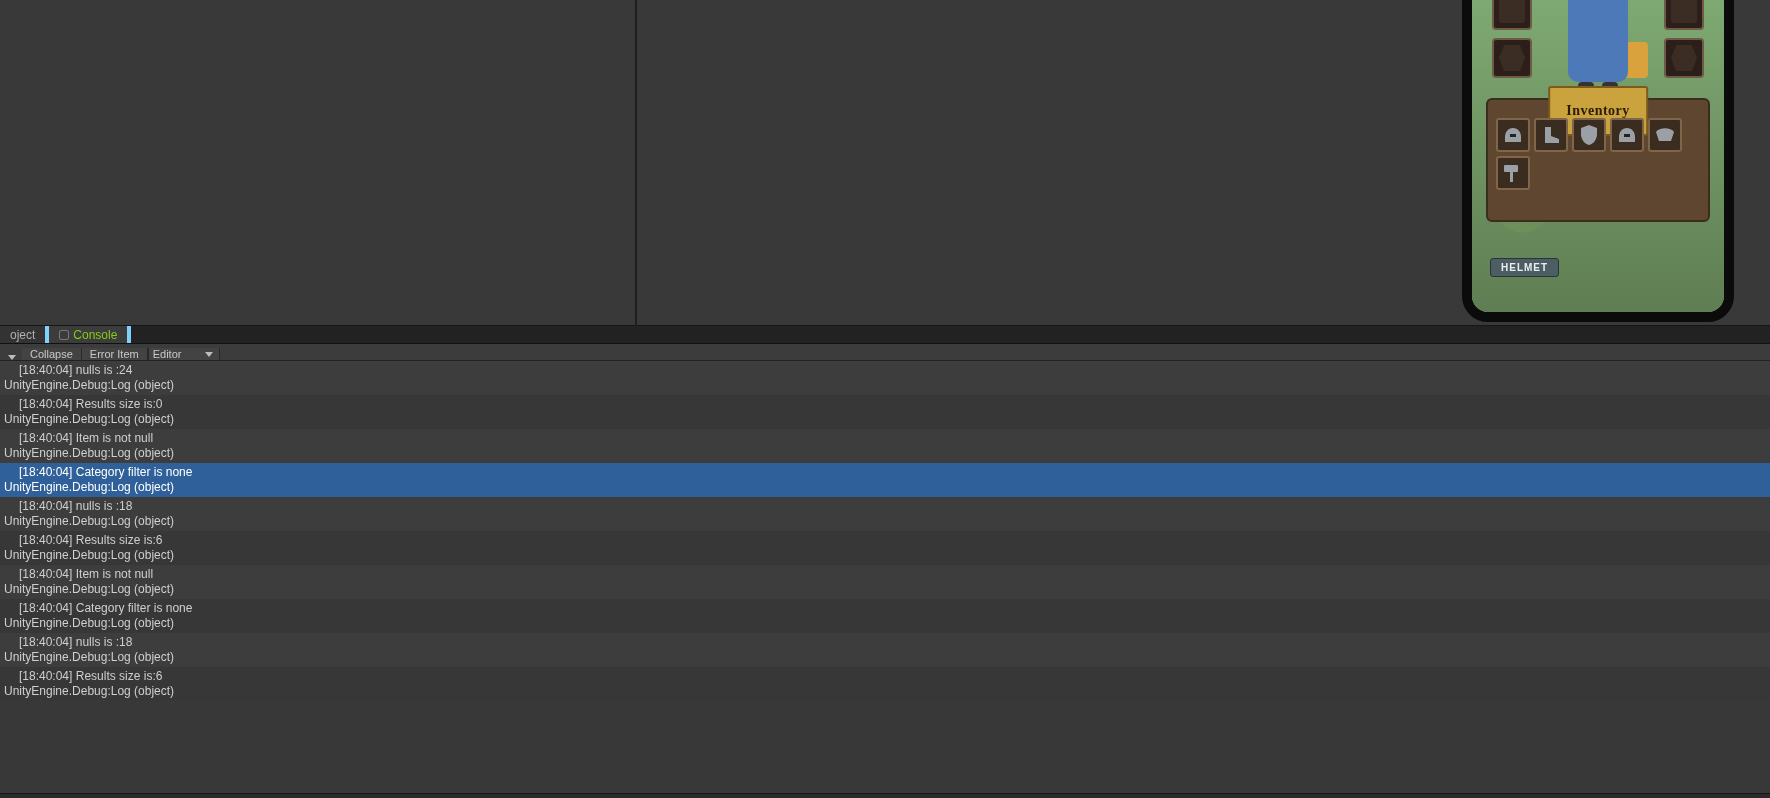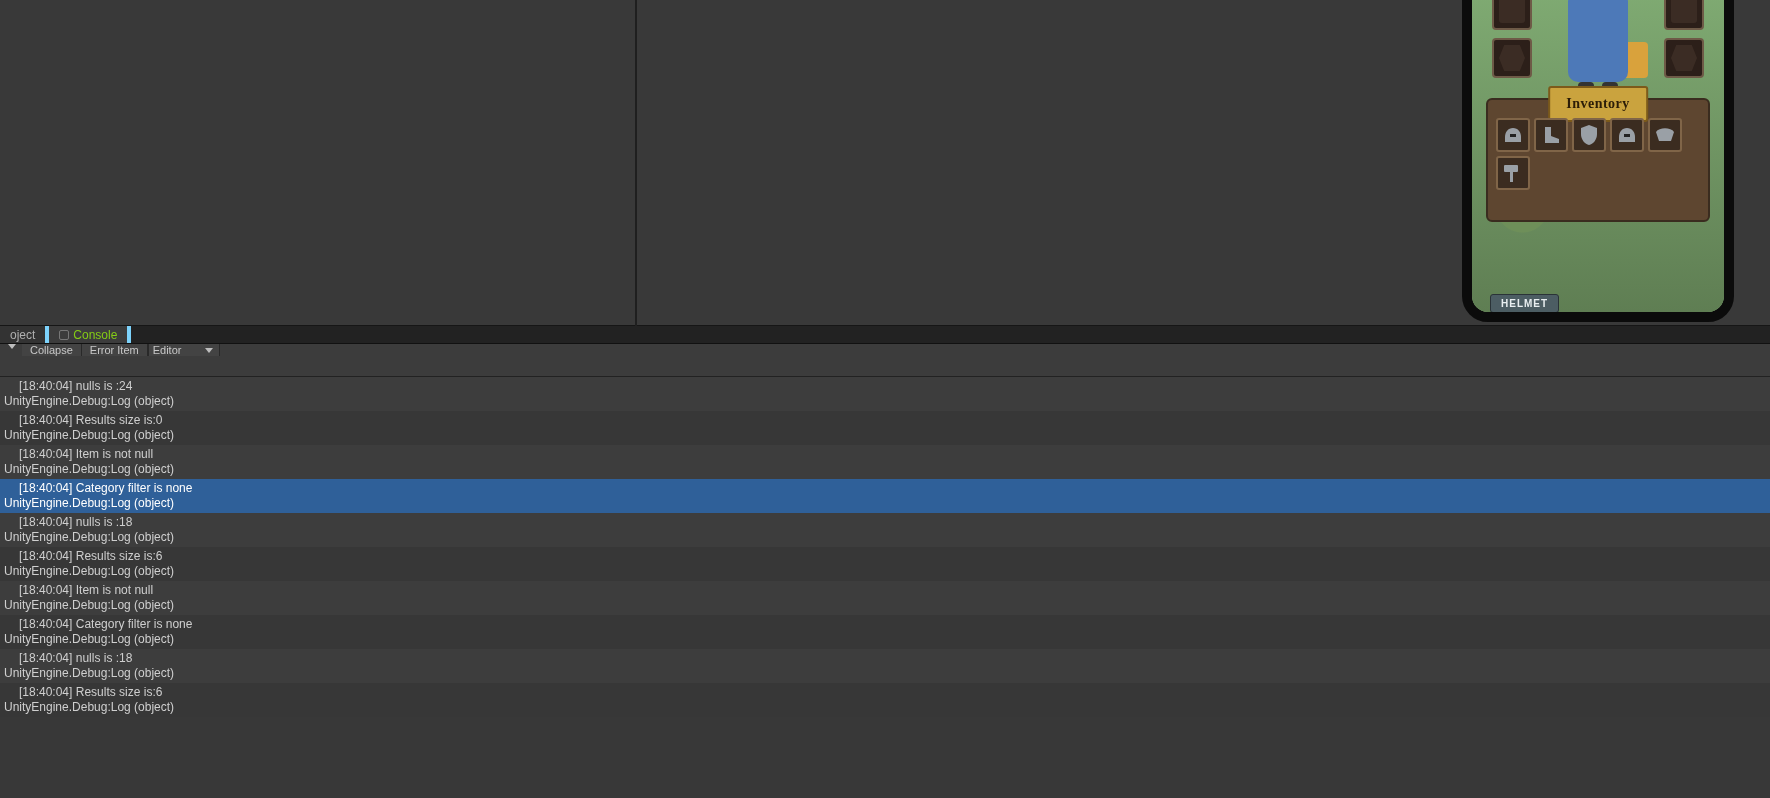--- a/index.html
+++ b/index.html
@@ -120,21 +120,21 @@
     background: #5e4630;
     border: 2px solid #3a2c1f;
     border-radius: 6px;
     padding: 18px 8px 8px;
   }
   .inv-banner {
     position: absolute;
     top: -14px;
     left: 50%;
     transform: translateX(-50%);
-    padding: 8px 16px;
+    padding: 15px 16px;
     background: #caa33e;
     border: 2px solid #7c5a1a;
     border-radius: 3px;
     color: #2c1d07;
     font-weight: 700;
     font-family: Georgia, serif;
     font-size: 14px;
     letter-spacing: 0.5px;
   }
   .inv-grid {
@@ -165,21 +165,21 @@
     font-weight: 900;
     font-family: Impact, 'Arial Black', sans-serif;
     font-size: 17px;
     letter-spacing: 1px;
     cursor: pointer;
     text-shadow: 1px 1px 0 #000;
   }
 
   .helmet-chip {
     position: absolute;
-    top: 512px;
+    top: 476px;
     left: 18px;
     padding: 3px 10px;
     background: #4c5d63;
     border: 1px solid #2a3337;
     border-radius: 3px;
     color: #e8eef0;
     font-size: 10px;
     font-weight: 700;
     letter-spacing: 1px;
     font-family: 'Arial Black', sans-serif;
@@ -210,25 +210,25 @@
   }
   .tab .ticon {
     display:inline-block;
     width:10px;height:10px;
     border:1px solid #777;
     border-radius:2px;
   }
 
   
   .console-toolbar {
-    height: 33px;
+    height: 17px;
     background: #3c3c3c;
     border-bottom: 1px solid #222;
     display: flex;
-    align-items: flex-start;
+    align-items: flex-end;
     font-size: 11px;
   }
   .tb-btn {
     padding: 0 8px;
     background: #434343;
     border-right: 1px solid #292929;
     color: #c8c8c8;
     display: flex;
     align-items: center;
     cursor: pointer;

